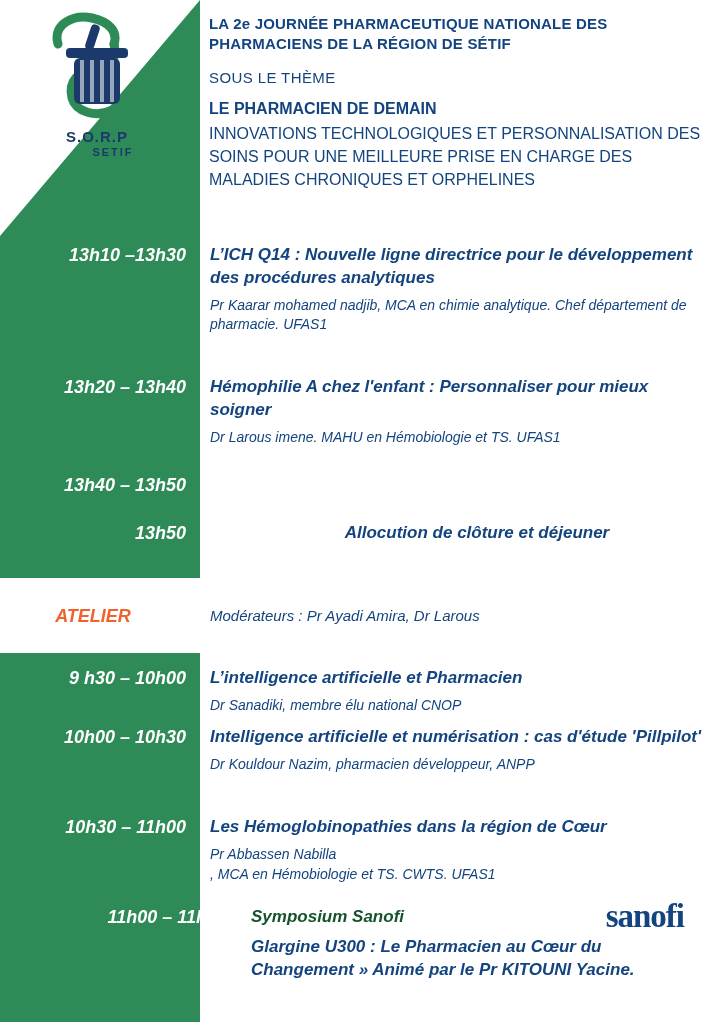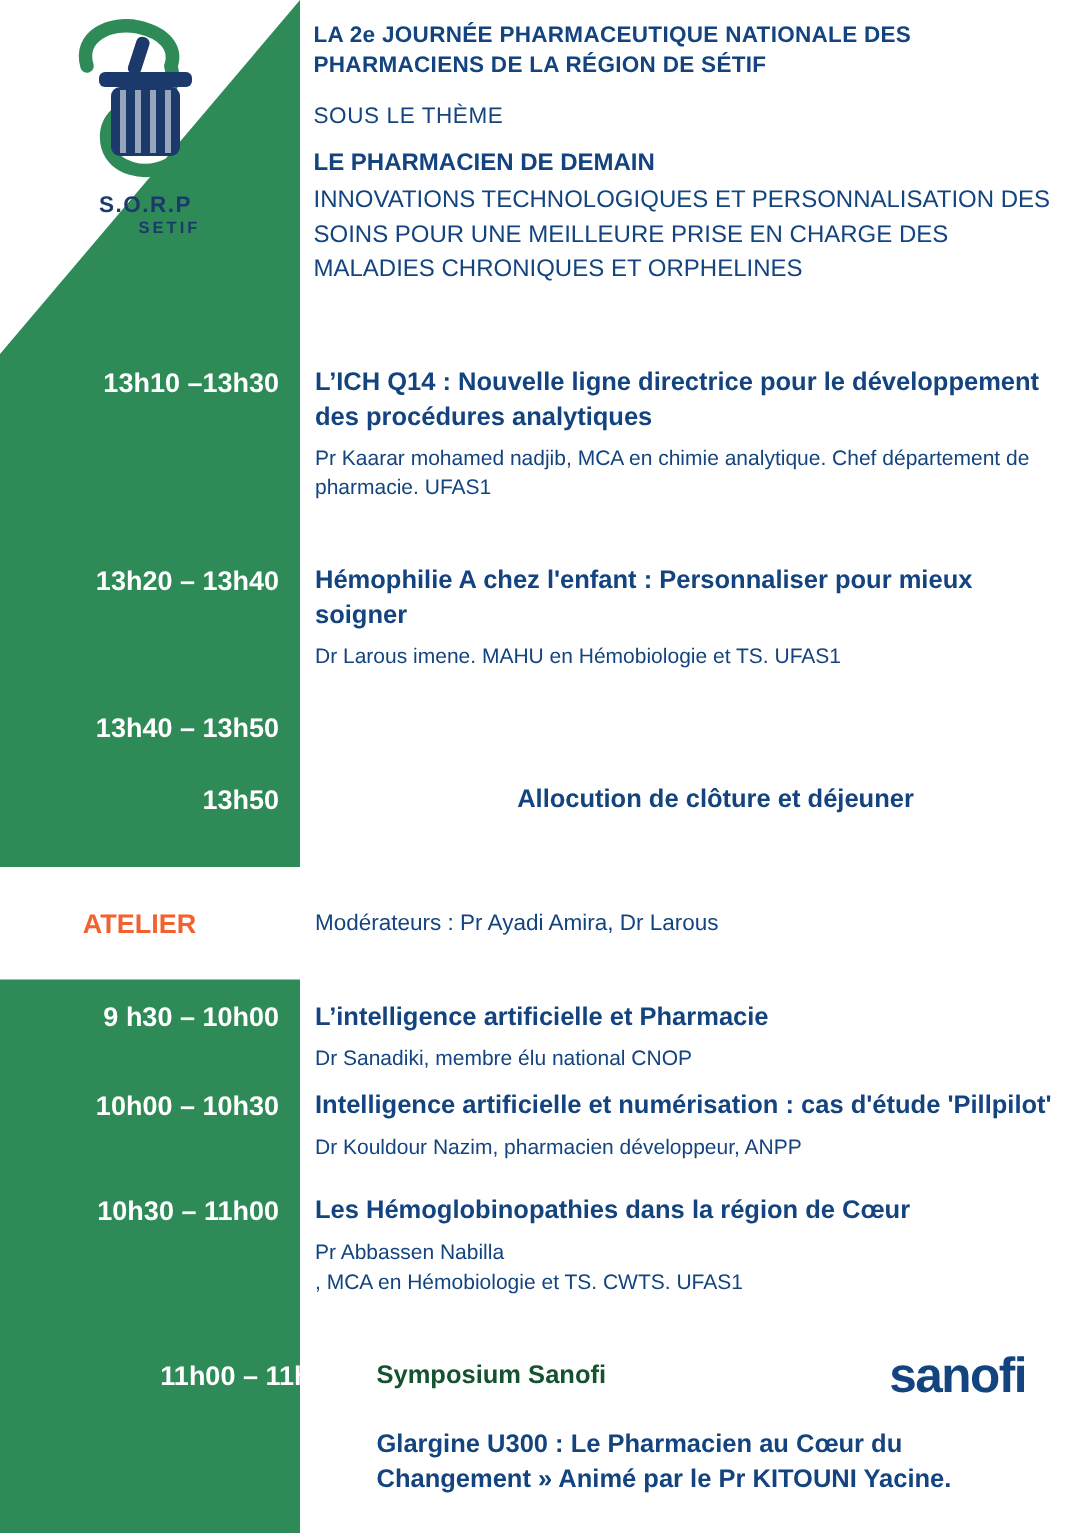--- a/index.html
+++ b/index.html
@@ -117,20 +117,21 @@
     line-height: 1.45;
   }
 
   
   .row {
     position: absolute;
     left: 0;
     width: 720px;
     z-index: 2;
     display: flex;
+    font-style: italic;
   }
   .time {
     width: 200px;
     flex: 0 0 200px;
     text-align: right;
     padding-right: 14px;
     color: #ffffff;
     font-weight: bold;
     font-size: 18px;
     line-height: 1.25;
@@ -167,21 +168,21 @@
     font-weight: bold;
     color: #14532d;
     line-height: 1.3;
   }
 
   
   .sanofi {
     position: absolute;
     right: 36px;
     top: 898px;
-    font-family: Liberation Sans, sans-serif;
+    font-family: Liberation Serif, serif;
     font-size: 33px;
     font-weight: bold;
     color: #13447f;
     letter-spacing: -1px;
     z-index: 3;
   }
 </style>
 </head>
 <body>
 
@@ -248,45 +249,45 @@
   <div class="row" style="top:605px;">
     <div class="time orange">ATELIER</div>
     <div class="content">
       <div class="t-plain">Modérateurs :  Pr Ayadi Amira, Dr Larous</div>
     </div>
   </div>
 
   <div class="row" style="top:667px;">
     <div class="time">9 h30 – 10h00</div>
     <div class="content">
-      <div class="t-main">L’intelligence artificielle et Pharmacie</div>
+      <div class="t-main">L’intelligence artificielle et Pharmacien</div>
       <div class="t-sub">Dr Sanadiki, membre élu national CNOP</div>
     </div>
   </div>
 
   <div class="row" style="top:726px;">
     <div class="time">10h00 – 10h30</div>
     <div class="content">
       <div class="t-main">Intelligence artificielle et numérisation : cas d'étude 'Pillpilot'</div>
       <div class="t-sub">Dr Kouldour Nazim, pharmacien développeur, ANPP</div>
     </div>
   </div>
 
-  <div class="row" style="top:796px;">
+  <div class="row" style="top:816px;">
     <div class="time">10h30 – 11h00</div>
     <div class="content">
       <div class="t-main">Les Hémoglobinopathies dans la région de Cœur</div>
       <div class="t-sub" style="white-space:pre-line;">Pr Abbassen Nabilla
 , MCA en Hémobiologie et TS. CWTS. UFAS1</div>
     </div>
   </div>
 
   <div class="row" style="top:906px;padding-left:41px;">
     <div class="time">11h00 – 11h30</div>
     <div class="content">
       <div class="t-symp">Symposium Sanofi</div>
-      <div class="t-main" style="margin-top:24px;">Glargine U300 : Le Pharmacien au Cœur du Changement » Animé par le Pr KITOUNI Yacine.</div>
+      <div class="t-main" style="margin-top:8px;">Glargine U300 : Le Pharmacien au Cœur du Changement » Animé par le Pr KITOUNI Yacine.</div>
     </div>
   </div>
 
   <div class="sanofi">sanofi</div>
 
 </div>
 
 </body></html>

